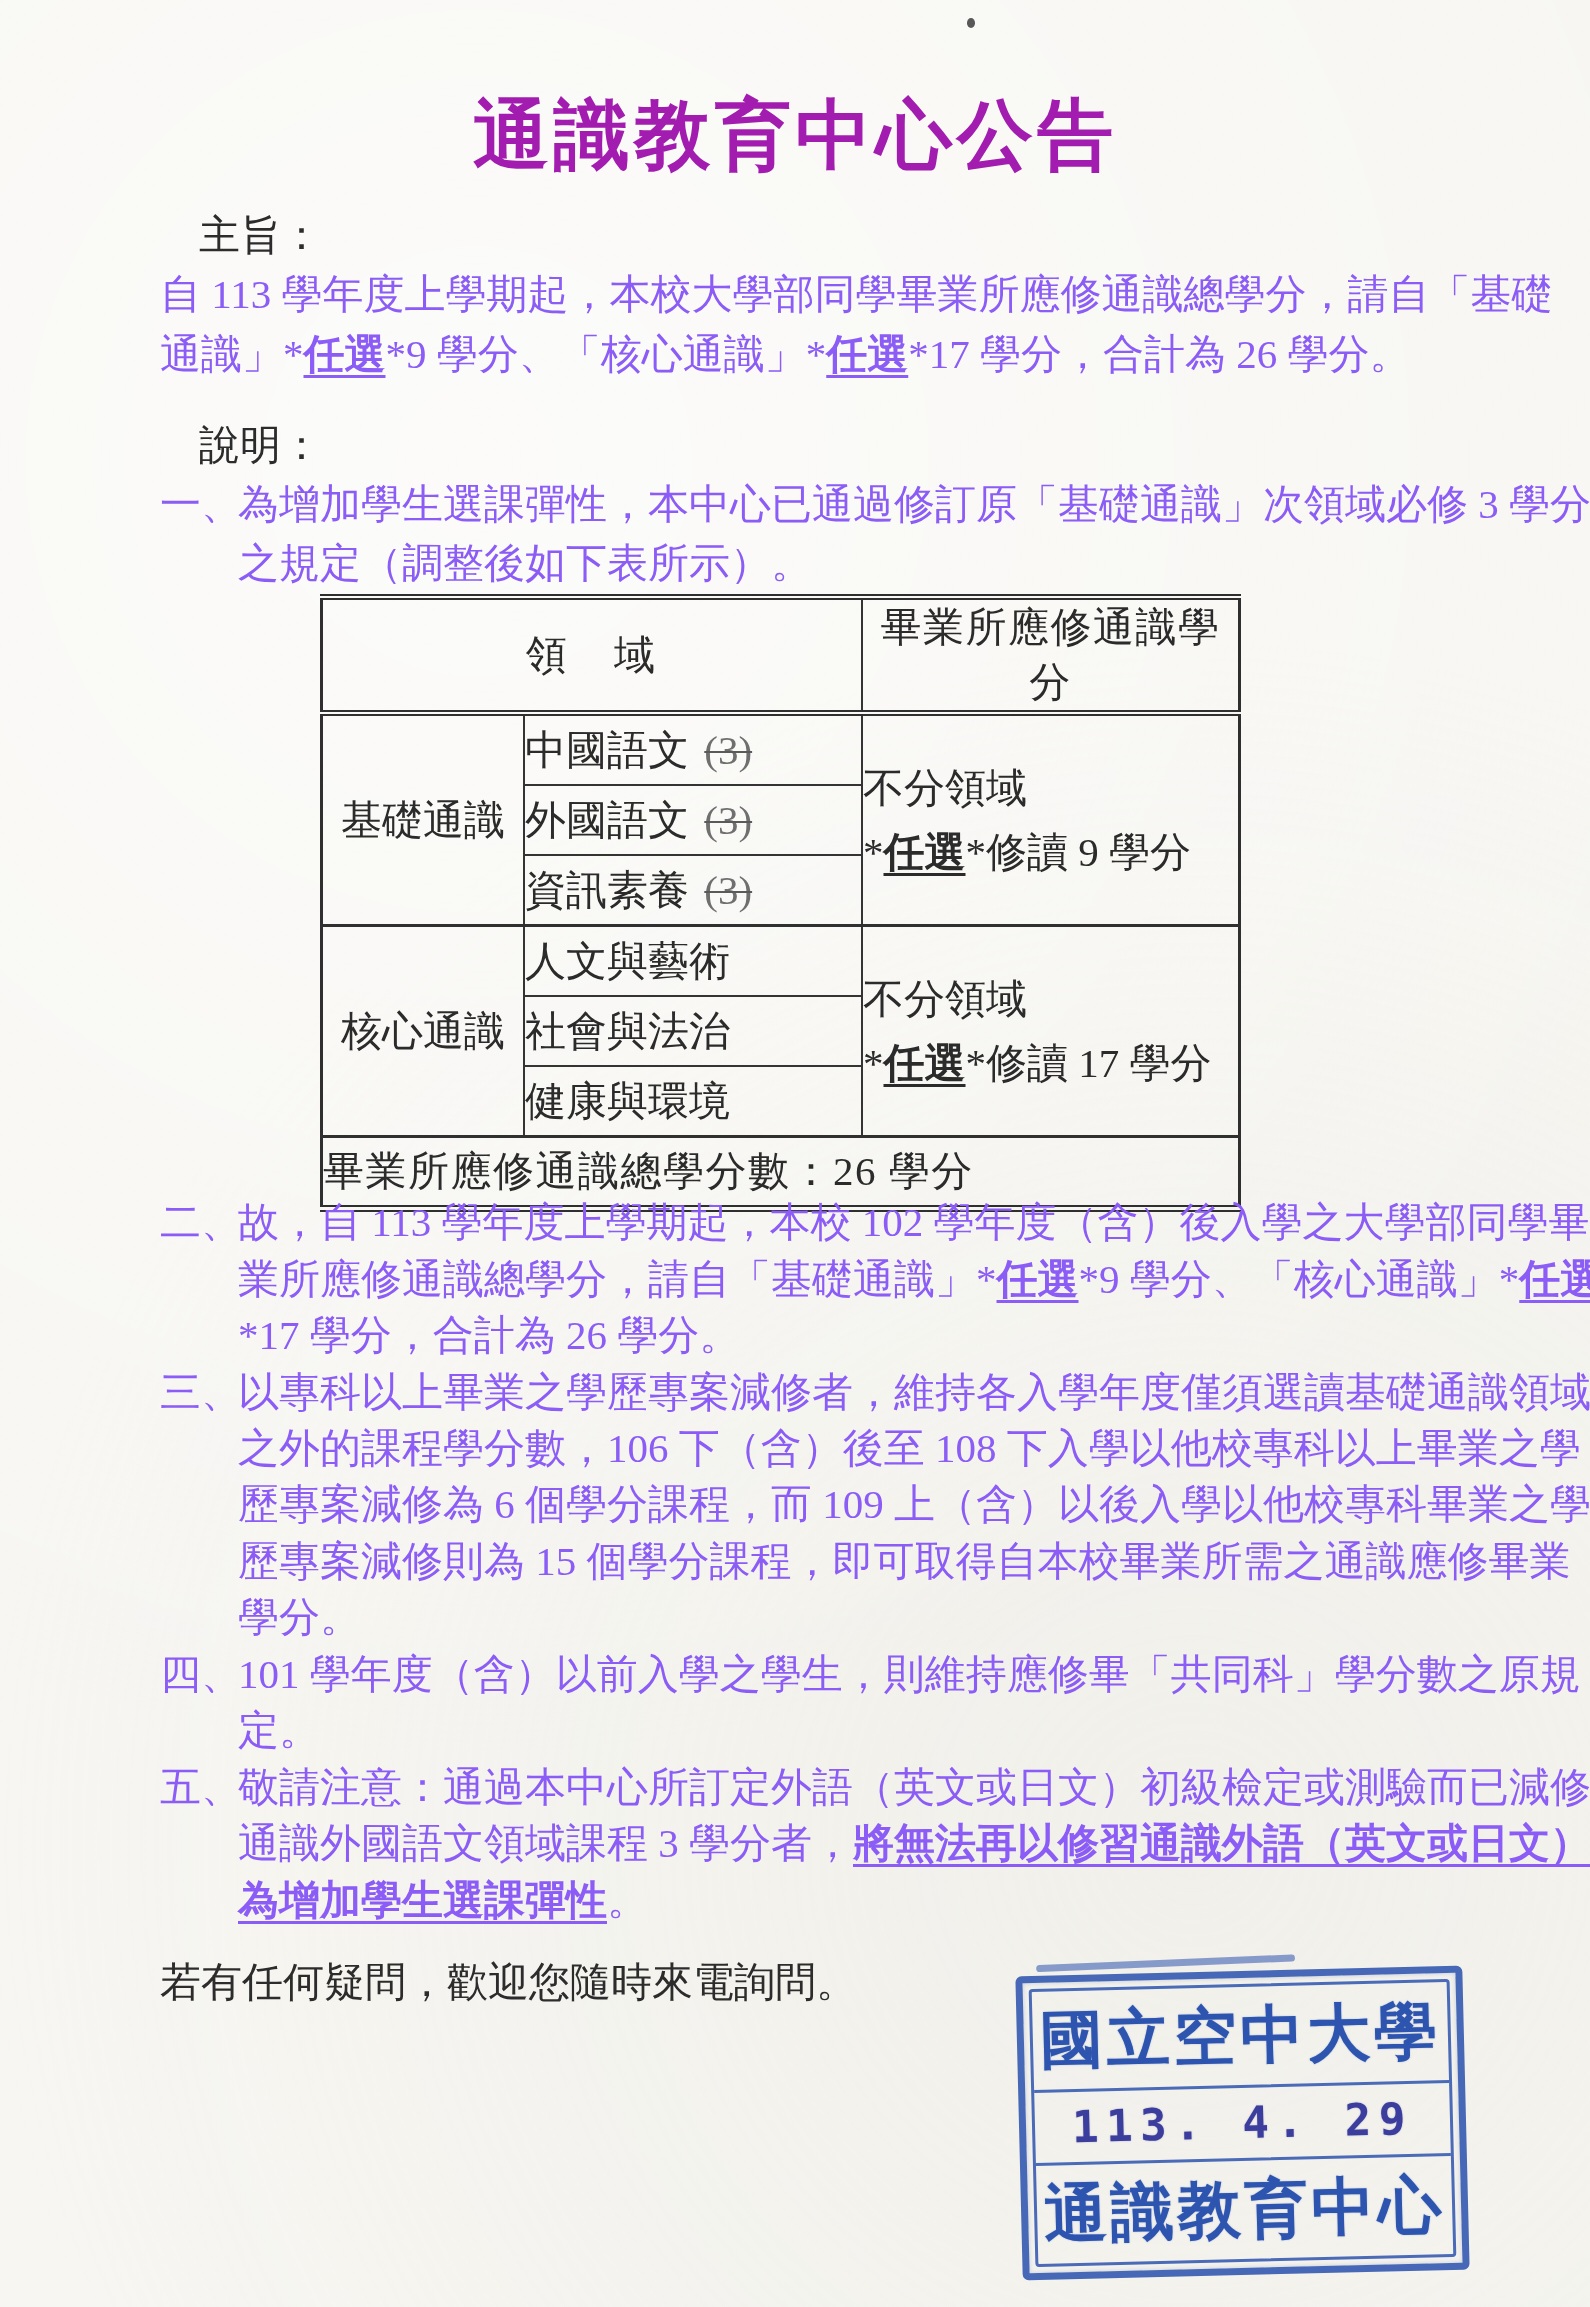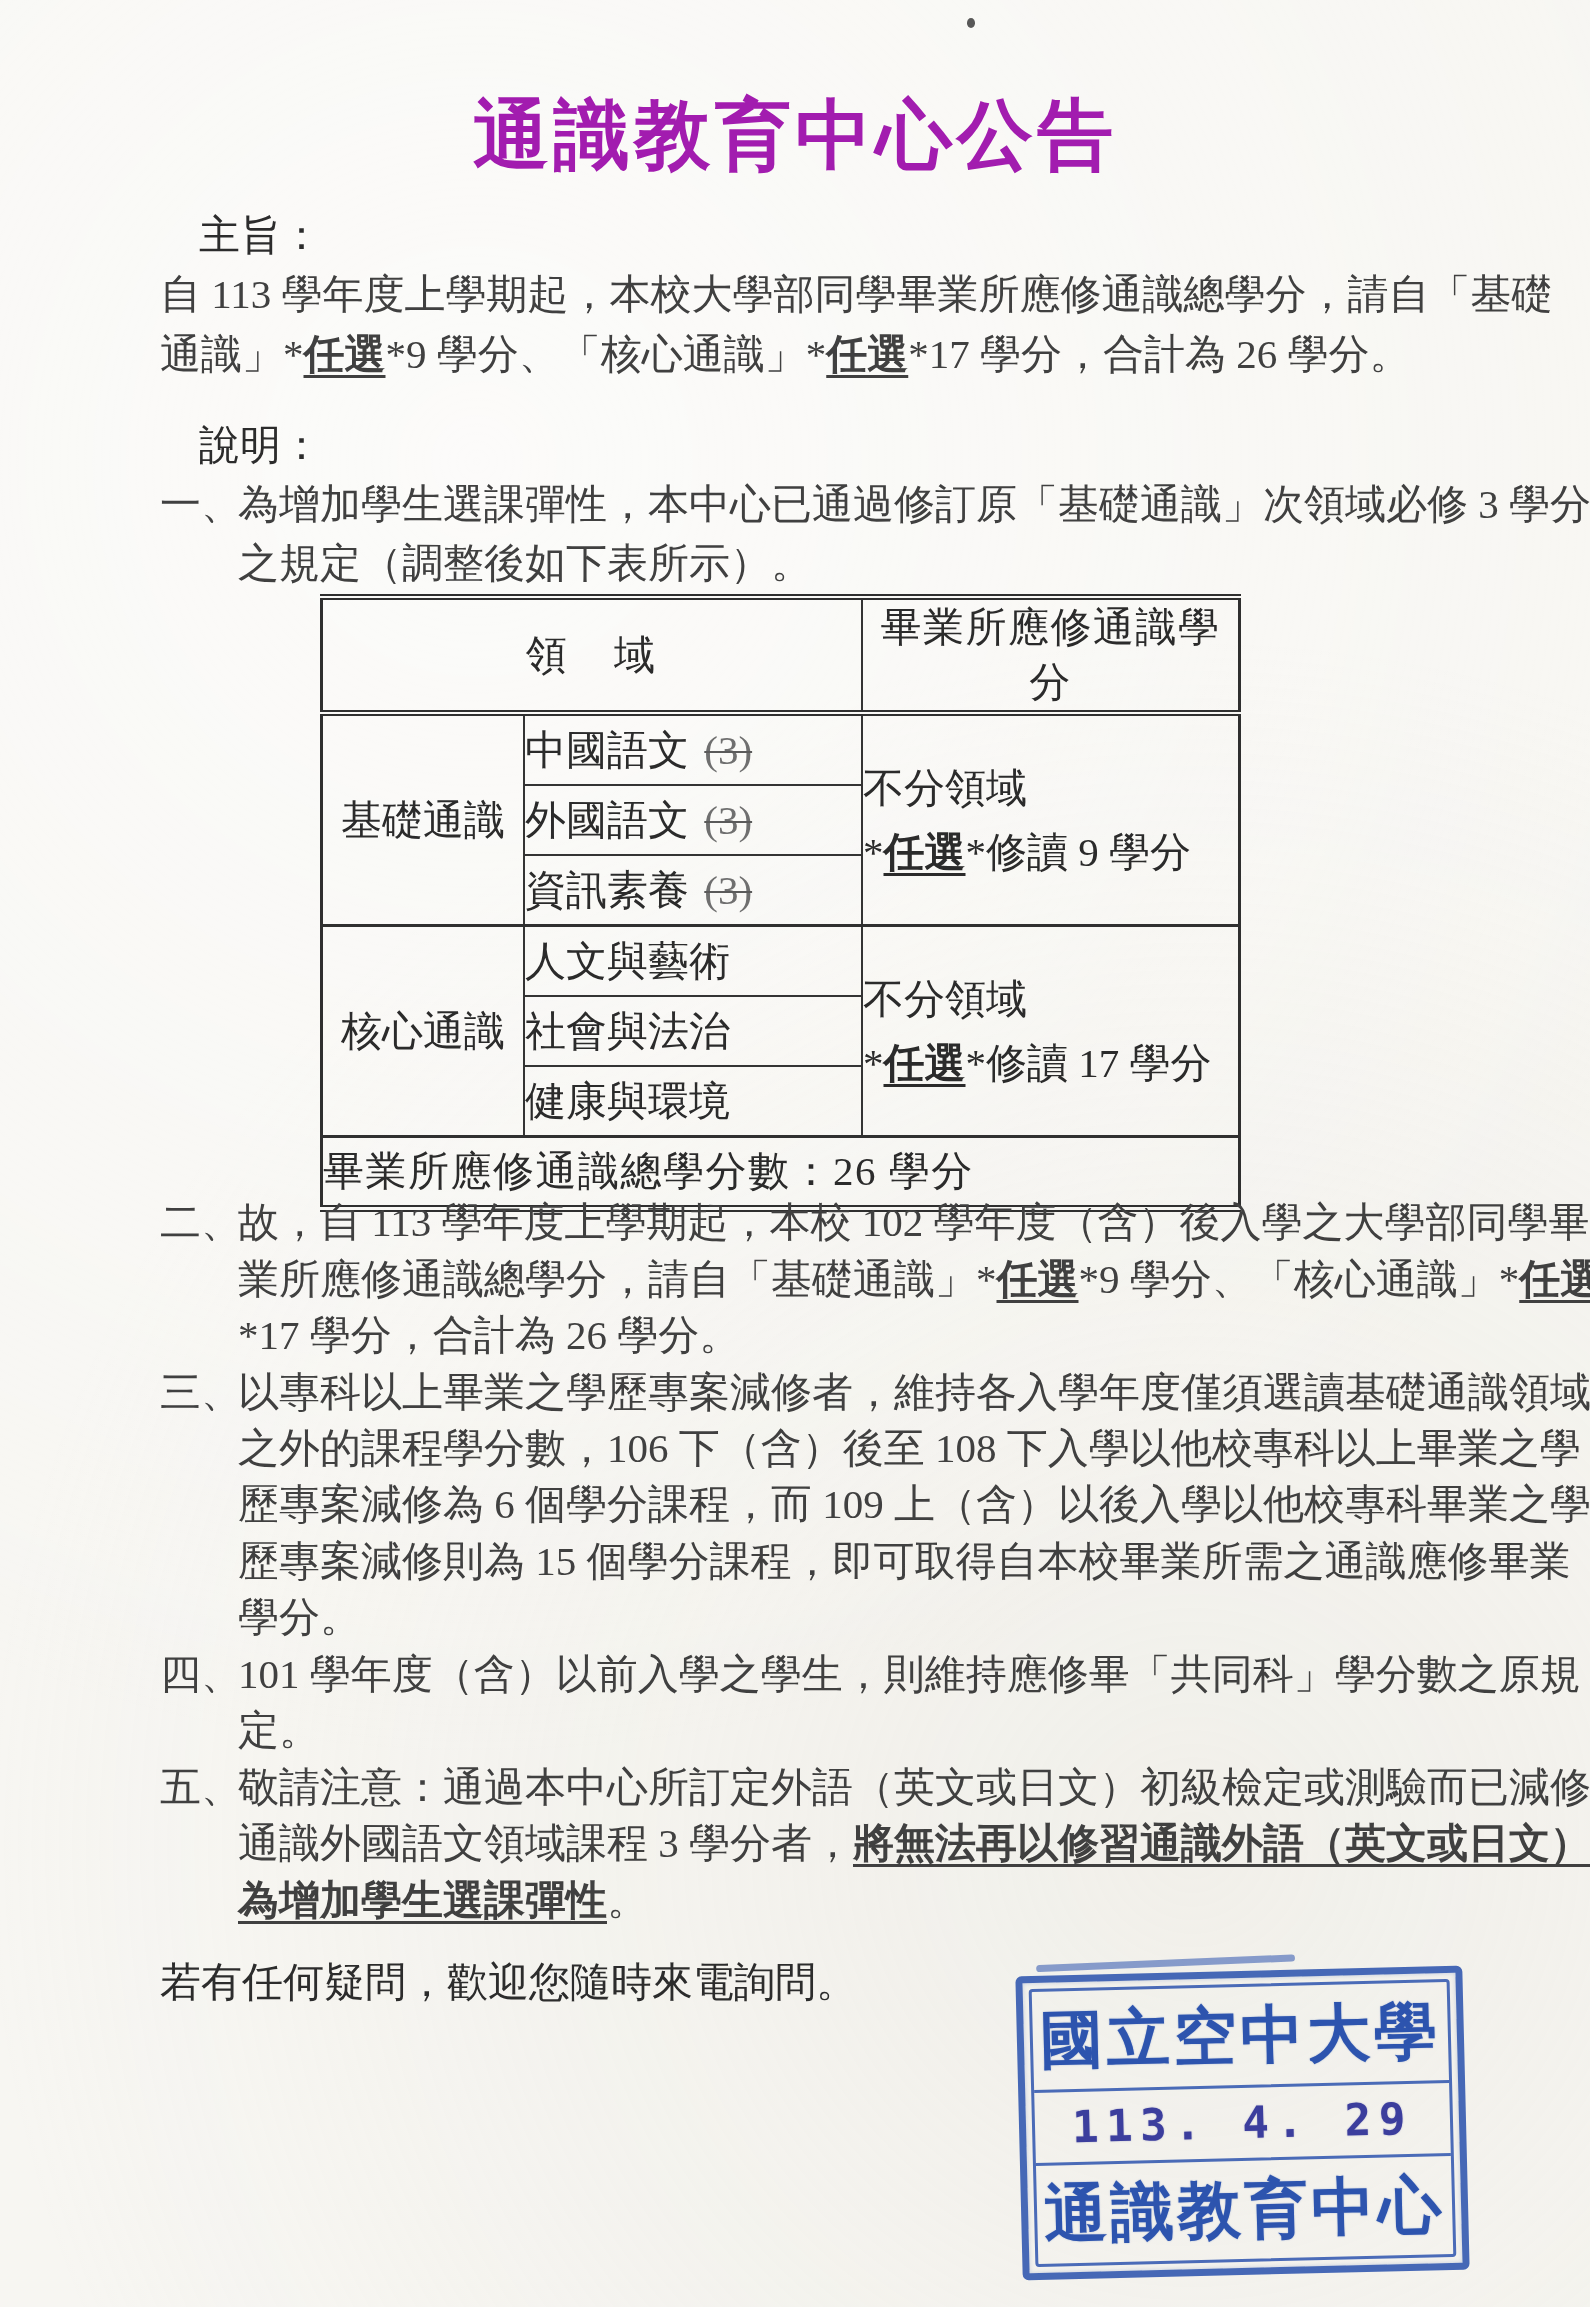--- a/index.html
+++ b/index.html
@@ -10,21 +10,21 @@
                      radial-gradient(circle at 75% 80%, rgba(230,228,220,.35), rgba(0,0,0,0) 55%);
     font-family:"Liberation Serif","DejaVu Serif",serif;
     color:#2c2c2c;
     overflow:hidden;
   }
   .page-title{
     position:absolute;top:85px;left:0;width:1591px;
     text-align:center;font-size:76px;font-weight:600;letter-spacing:4.6px;color:#a21caf;
   }
   .sec-label{position:absolute;left:160px;font-size:41px;margin-left:39px;}
-  .line{position:absolute;font-size:41px;white-space:nowrap;line-height:58px;color:#404040;}
+  .line{position:absolute;font-size:41px;white-space:nowrap;line-height:58px;color:#8b5cf6;}
   .line .num{display:inline-block;width:78px;}
   .bu{font-weight:700;text-decoration:underline;text-decoration-thickness:3.1px;text-underline-offset:6.9px;}
   .strike{
     color:#6f6f6f;text-decoration:line-through;text-decoration-thickness:2.3px;text-decoration-color:#5a5a5a;
     padding:0 10.7px;margin-left:4.6px;
   }
   
   table.credit{
     position:absolute;left:320px;top:594px;border-collapse:collapse;table-layout:fixed;
     font-size:41px;color:#2b2b2b;

